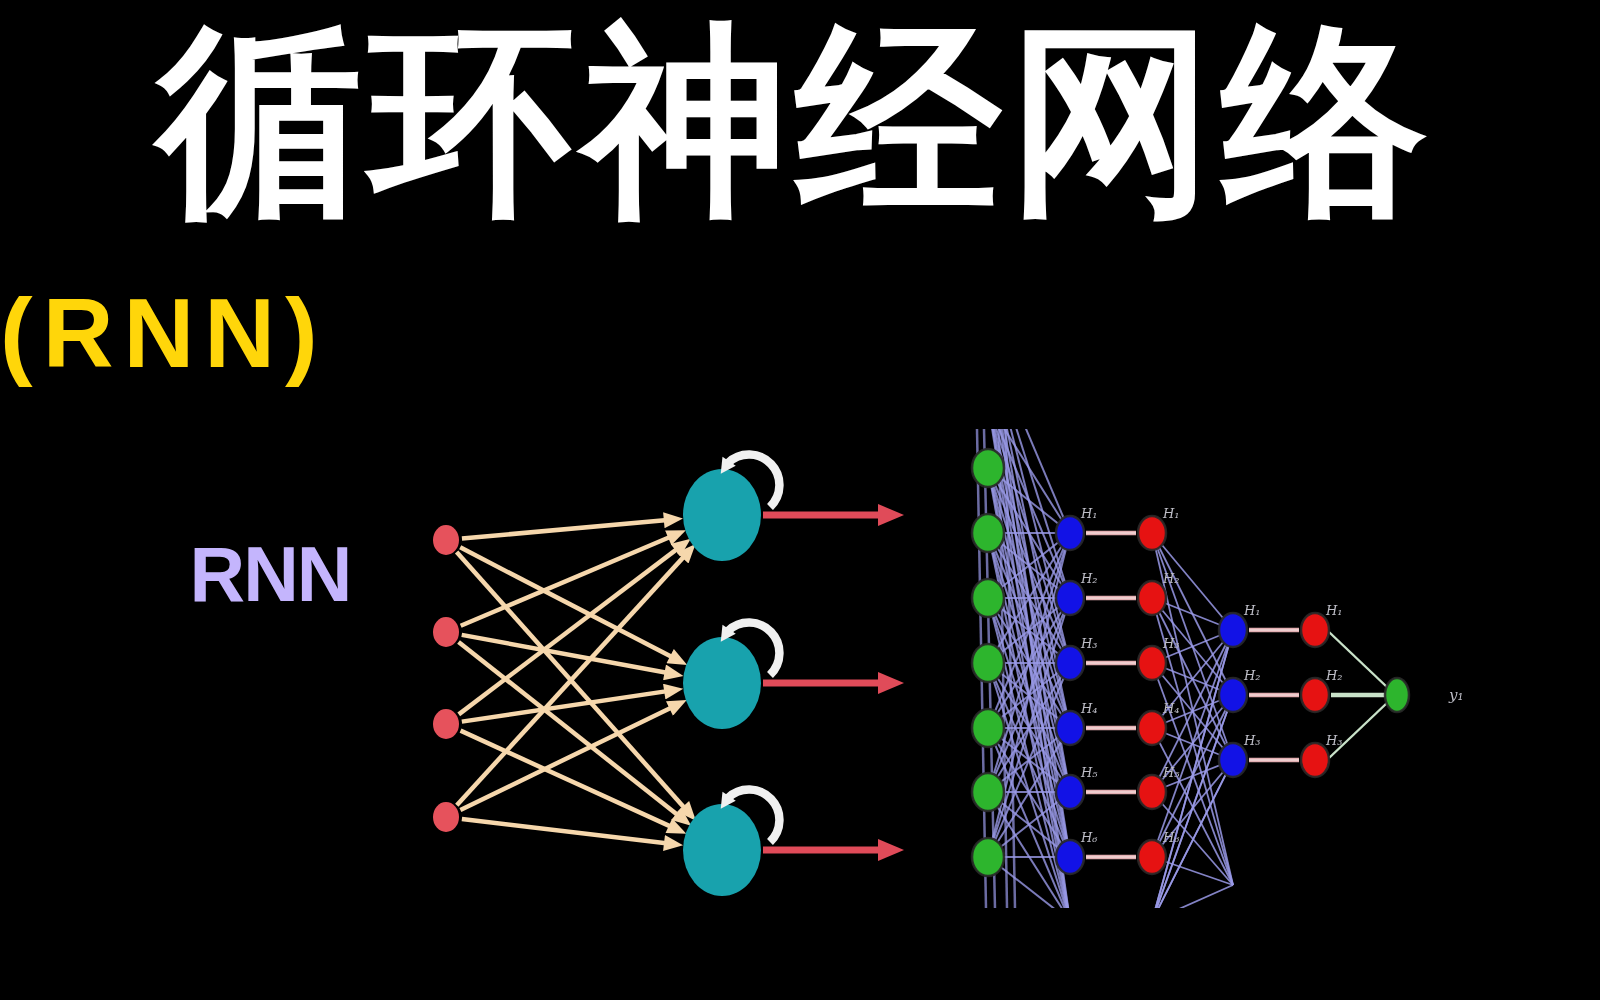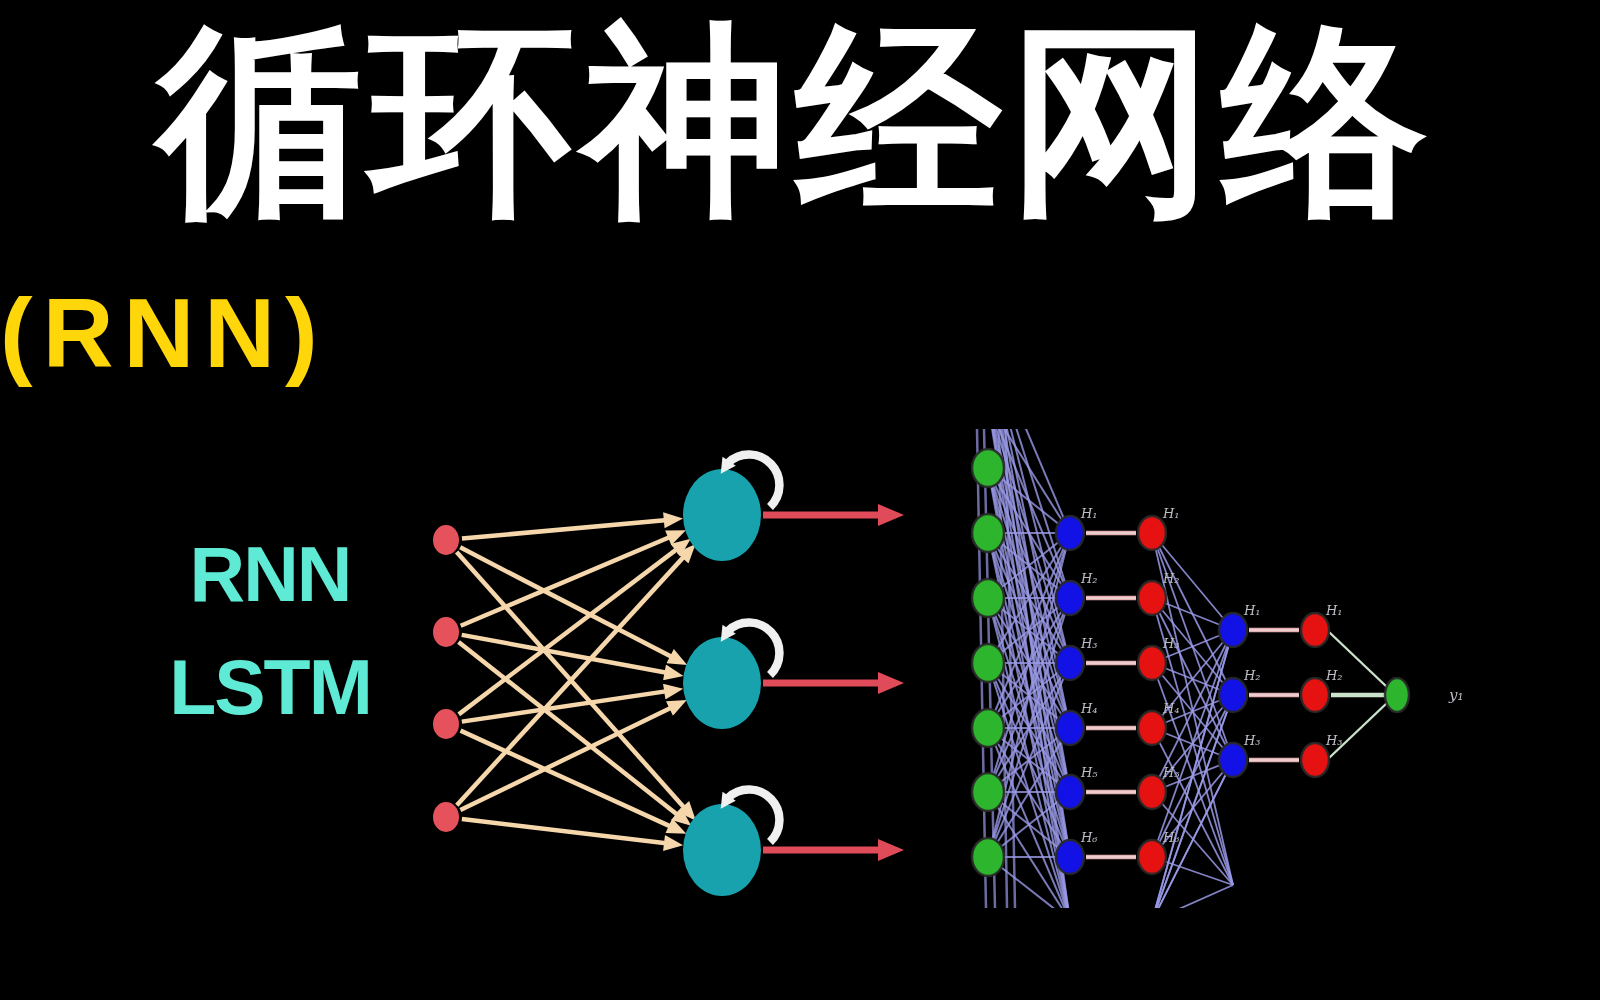--- a/index.html
+++ b/index.html
@@ -17,23 +17,22 @@
 </style>
 </head>
 <body>
 
 <div class="page" style="background: rgb(0, 0, 0);">
 
   <h1 class="title" style="color: rgb(255, 255, 255);">循环神经网络</h1>
 
   <div class="subtitle" style="color: rgb(255, 214, 10);">(RNN)</div>
 
-  <div class="model-list" style="color: #5eead4;">
+  <div class="model-list" style="color: #c4b5fd;">
     <div class="model-item">RNN</div>
-    <div class="model-item">LSTM</div>
   </div>
 
   <svg id="diagrams" width="1600" height="1000" viewBox="0 0 1600 1000">
     <defs>
       <marker id="peach-arrow" markerUnits="userSpaceOnUse" markerWidth="20" markerHeight="16" viewBox="0 0 12 10" refX="4" refY="5" orient="auto">
         <path d="M0,0 L12,5 L0,10 Z" fill="#F6D7AC"></path>
       </marker>
       <clipPath id="mlp-clip">
           <rect x="933" y="429" width="537" height="479"></rect>
         </clipPath>

